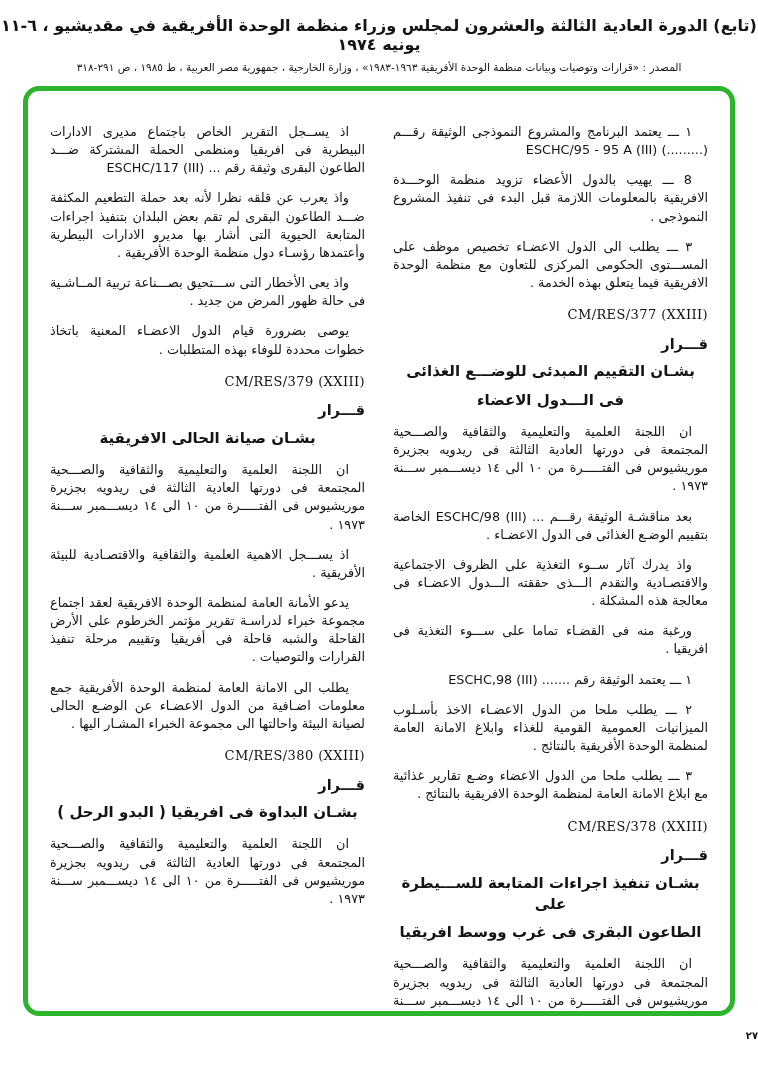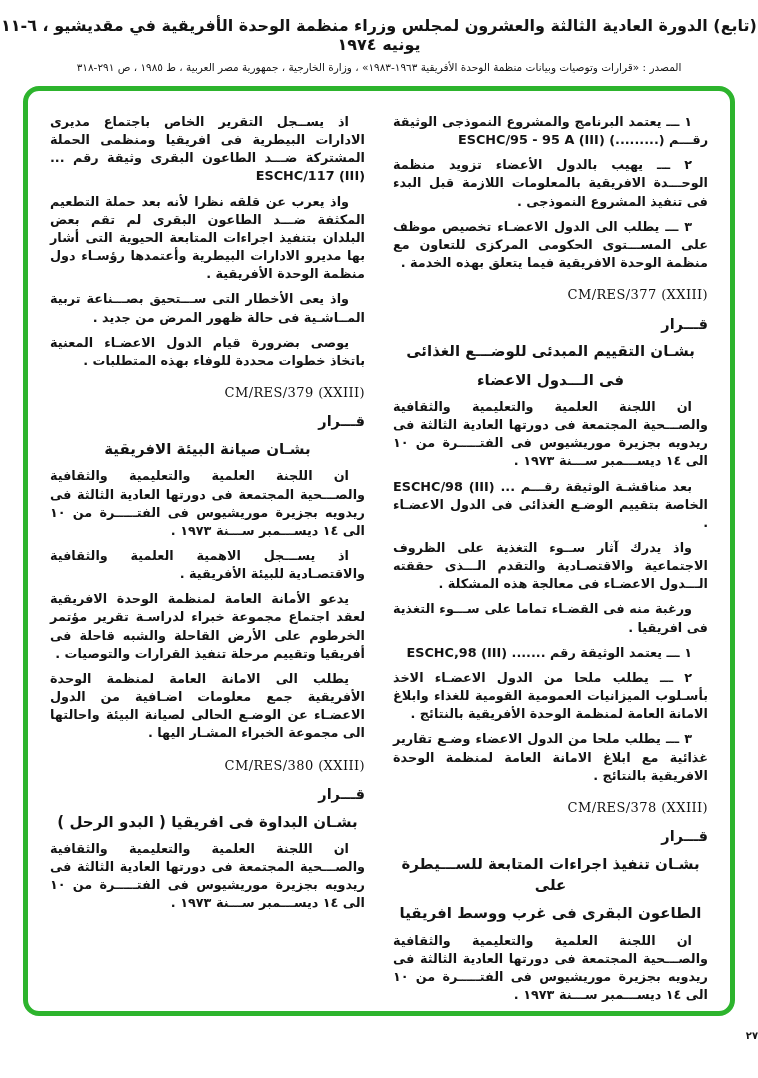--- a/index.html
+++ b/index.html
@@ -10,21 +10,21 @@
   .hdr{direction:rtl;text-align:center;padding-top:16px;}
   .hdr-title{font-size:16px;font-weight:bold;letter-spacing:0.2px;}
   .hdr-src{font-size:10.5px;font-weight:normal;margin-top:7px;}
   .frame{
     box-sizing:border-box;margin:13px auto 0;width:712px;height:930px;
     border:5px solid #2db42d;border-radius:16px;
     padding:20px 22px 8px;overflow:hidden;background:#ffffff;
   }
   .cols{direction:rtl;display:flex;gap:28px;height:100%;}
   .col{flex:1;min-width:0;font-size:12.8px;line-height:1.42;text-align:justify;}
-  .para{margin:2px 0 7px;text-indent:16px;font-weight:bold;}
+  .para{margin:12px 0 7px;text-indent:16px;}
   .ref{
     direction:ltr;text-align:right;text-indent:0;
     font-family:"DejaVu Serif", serif;font-size:13px;letter-spacing:0.4px;
     margin:14px 0 9px;color:#101010;
   }
   .h-qarar{text-align:right;font-weight:bold;font-size:14.5px;margin:8px 0 7px;text-indent:0;}
   .h-title{text-align:center;font-weight:bold;font-size:15px;margin:0 0 7px;text-indent:0;}
   .pagenum{text-align:right;font-weight:bold;font-size:10px;margin-top:14px;direction:rtl;}
 </style>
 </head>
@@ -33,21 +33,21 @@
 <div class="hdr">
   <div class="hdr-title">(تابع) الدورة العادية الثالثة والعشرون لمجلس وزراء منظمة الوحدة الأفريقية في مقديشيو ، ٦-١١ يونيه ١٩٧٤</div>
   <div class="hdr-src">المصدر : «قرارات وتوصيات وبيانات منظمة الوحدة الأفريقية ١٩٦٣-١٩٨٣» ، وزارة الخارجية ، جمهورية مصر العربية ، ط ١٩٨٥ ، ص ٢٩١-٣١٨</div>
 </div>
 
 <div class="frame" style="border-color: rgb(45, 180, 45);">
   <div class="cols">
 
     <div class="col">
       <p class="para">١ ـــ يعتمد البرنامج والمشروع النموذجى الوثيقة رقـــم (.........) ESCHC/95 - 95 A (III)</p>
-      <p class="para">٢ ـــ يهيب بالدول الأعضاء تزويد منظمة الوحـــدة الافريقية بالمعلومات اللازمة قبل البدء فى تنفيذ المشروع النموذجى .</p>
+      <p class="para">8 ـــ يهيب بالدول الأعضاء تزويد منظمة الوحـــدة الافريقية بالمعلومات اللازمة قبل البدء فى تنفيذ المشروع النموذجى .</p>
       <p class="para">٣ ـــ يطلب الى الدول الاعضـاء تخصيص موظف على المســـتوى الحكومى المركزى للتعاون مع منظمة الوحدة الافريقية فيما يتعلق بهذه الخدمة .</p>
       <p class="ref">CM/RES/377 (XXIII)</p>
       <p class="h-qarar">قـــرار</p>
       <p class="h-title">بشـان التقييم المبدئى للوضـــع الغذائى</p>
       <p class="h-title">فى الـــدول الاعضاء</p>
       <p class="para">ان اللجنة العلمية والتعليمية والثقافية والصـــحية المجتمعة فى دورتها العادية الثالثة فى ريدويه بجزيرة موريشيوس فى الفتـــــرة من ١٠ الى ١٤ ديســـمبر ســـنة ١٩٧٣ .</p>
       <p class="para">بعد مناقشـة الوثيقة رقـــم ... ESCHC/98 (III) الخاصة بتقييم الوضـع الغذائى فى الدول الاعضـاء .</p>
       <p class="para">واذ يدرك آثار ســوء التغذية على الظروف الاجتماعية والاقتصـادية والتقدم الـــذى حققته الـــدول الاعضـاء فى معالجة هذه المشكلة .</p>
       <p class="para">ورغبة منه فى القضـاء تماما على ســـوء التغذية فى افريقيا .</p>
       <p class="para">١ ـــ يعتمد الوثيقة رقم ....... ESCHC,98 (III)</p>
@@ -60,21 +60,21 @@
       <p class="para">ان اللجنة العلمية والتعليمية والثقافية والصـــحية المجتمعة فى دورتها العادية الثالثة فى ريدويه بجزيرة موريشيوس فى الفتـــــرة من ١٠ الى ١٤ ديســـمبر ســـنة ١٩٧٣ .</p>
     </div>
 
     <div class="col">
       <p class="para">اذ يســجل التقرير الخاص باجتماع مديرى الادارات البيطرية فى افريقيا ومنظمى الحملة المشتركة ضـــد الطاعون البقرى وثيقة رقم ... ESCHC/117 (III)</p>
       <p class="para">واذ يعرب عن قلقه نظرا لأنه بعد حملة التطعيم المكثفة ضـــد الطاعون البقرى لم تقم بعض البلدان بتنفيذ اجراءات المتابعة الحيوية التى أشار بها مديرو الادارات البيطرية وأعتمدها رؤسـاء دول منظمة الوحدة الأفريقية .</p>
       <p class="para">واذ يعى الأخطار التى ســـتحيق بصـــناعة تربية المــاشـية فى حالة ظهور المرض من جديد .</p>
       <p class="para">يوصى بضرورة قيام الدول الاعضـاء المعنية باتخاذ خطوات محددة للوفاء بهذه المتطلبات .</p>
       <p class="ref">CM/RES/379 (XXIII)</p>
       <p class="h-qarar">قـــرار</p>
-      <p class="h-title">بشـان صيانة البيئة الافريقية</p>
+      <p class="h-title">بشـان صيانة الحالى الافريقية</p>
       <p class="para">ان اللجنة العلمية والتعليمية والثقافية والصـــحية المجتمعة فى دورتها العادية الثالثة فى ريدويه بجزيرة موريشيوس فى الفتـــــرة من ١٠ الى ١٤ ديســـمبر ســـنة ١٩٧٣ .</p>
       <p class="para">اذ يســـجل الاهمية العلمية والثقافية والاقتصـادية للبيئة الأفريقية .</p>
       <p class="para">يدعو الأمانة العامة لمنظمة الوحدة الافريقية لعقد اجتماع مجموعة خبراء لدراسـة تقرير مؤتمر الخرطوم على الأرض القاحلة والشبه قاحلة فى أفريقيا وتقييم مرحلة تنفيذ القرارات والتوصيات .</p>
       <p class="para">يطلب الى الامانة العامة لمنظمة الوحدة الأفريقية جمع معلومات اضـافية من الدول الاعضـاء عن الوضـع الحالى لصيانة البيئة واحالتها الى مجموعة الخبراء المشـار اليها .</p>
       <p class="ref">CM/RES/380 (XXIII)</p>
       <p class="h-qarar">قـــرار</p>
       <p class="h-title">بشـان البداوة فى افريقيا ( البدو الرحل )</p>
       <p class="para">ان اللجنة العلمية والتعليمية والثقافية والصـــحية المجتمعة فى دورتها العادية الثالثة فى ريدويه بجزيرة موريشيوس فى الفتـــــرة من ١٠ الى ١٤ ديســـمبر ســـنة ١٩٧٣ .</p>
     </div>
 

